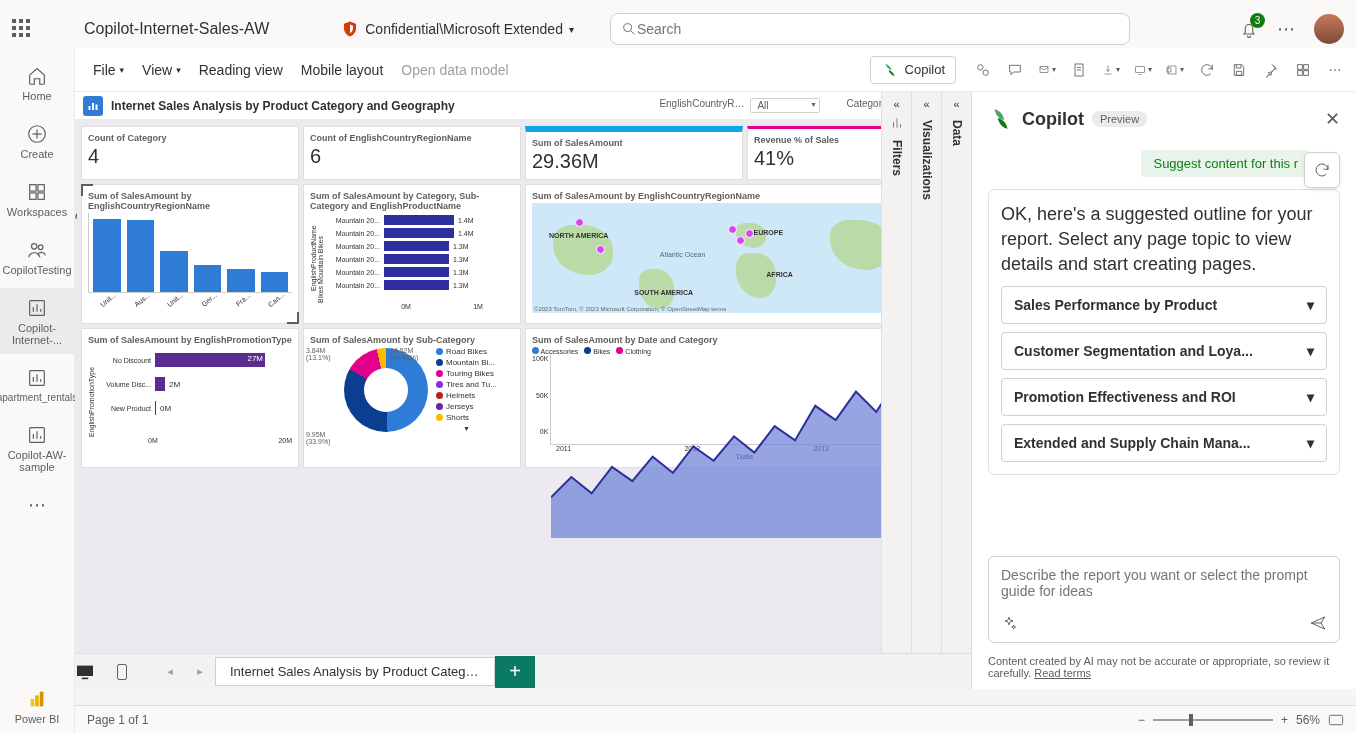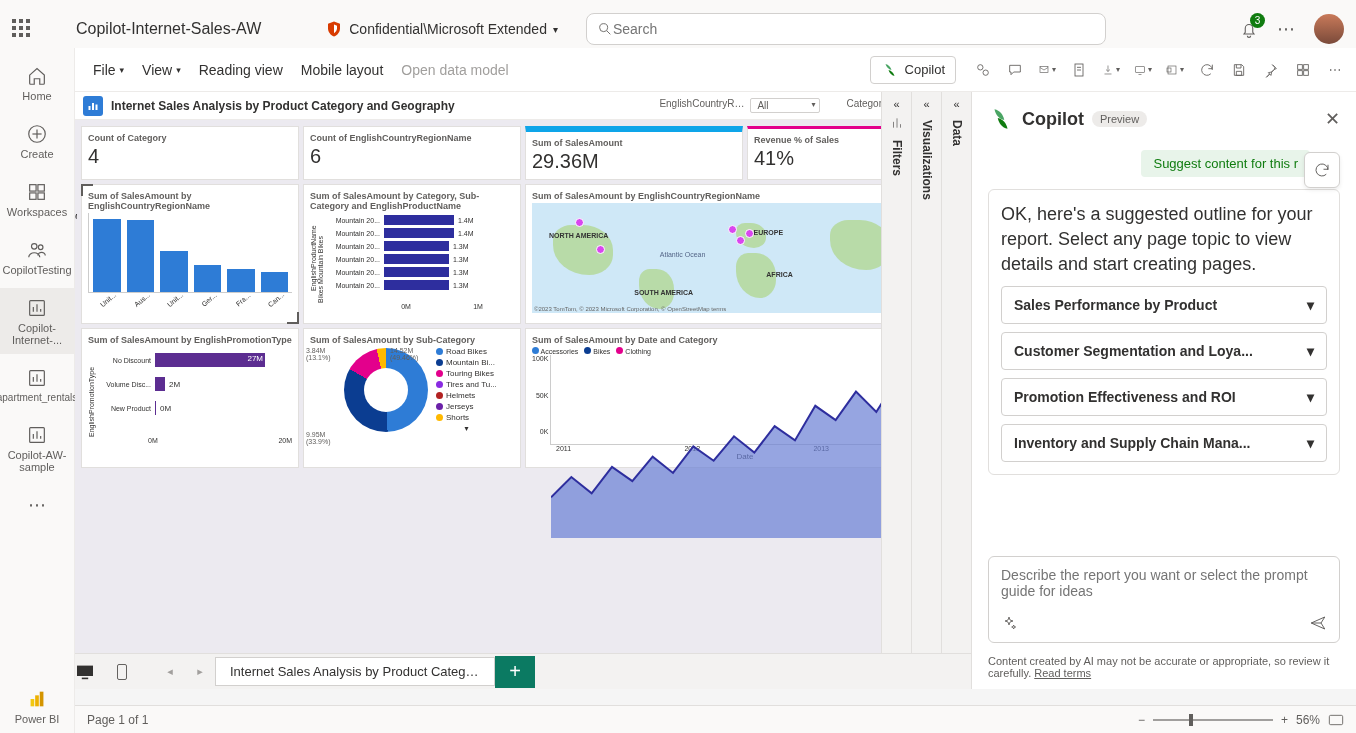--- a/index.html
+++ b/index.html
@@ -1,17 +1,17 @@
 <!DOCTYPE html>
 <html><head>
 <meta charset="utf-8">
 <style>
 *{box-sizing:border-box;margin:0;padding:0;font-family:"Segoe UI",Arial,sans-serif}
 body{background:#f5f5f5;width:1356px;height:733px;overflow:hidden;font-size:13px;color:#323130}
-.top-bar{height:59px;background:#faf9f8;display:flex;align-items:center;padding:0 12px;gap:4px;border-bottom:1px solid #edebe9}
+.top-bar{height:59px;background:#faf9f8;display:flex;align-items:center;padding:0 12px;gap:12px;border-bottom:1px solid #edebe9}
 .app-grid{width:20px;height:20px;display:grid;grid-template-columns:repeat(3,4px);grid-template-rows:repeat(3,4px);gap:3px;cursor:pointer}
 .app-grid span{background:#605e5c;width:4px;height:4px}
 .doc-title{font-size:16px;margin-left:40px}
 .sensitivity{display:flex;align-items:center;gap:6px;margin-left:60px;font-size:14px;cursor:pointer}
 .shield{width:18px;height:18px}
 .search-box{flex:1;max-width:520px;height:32px;background:#fff;border:1px solid #d2d0ce;border-radius:8px;display:flex;align-items:center;padding:0 10px;margin-left:24px}
 .search-box input{border:none;outline:none;flex:1;font-size:14px;background:transparent}
 .top-right{margin-left:auto;display:flex;align-items:center;gap:18px}
 .bell{position:relative}
 .bell-badge{position:absolute;top:-6px;right:-6px;background:#107c10;color:#fff;border-radius:50%;width:15px;height:15px;font-size:10px;display:flex;align-items:center;justify-content:center}
@@ -627,21 +627,21 @@
         </div>
       <div class="cp-suggestion">
           <span>Customer Segmentation and Loya...</span>
           <span>▾</span>
         </div>
       <div class="cp-suggestion">
           <span>Promotion Effectiveness and ROI</span>
           <span>▾</span>
         </div>
       <div class="cp-suggestion">
-          <span>Inventory and Supply Chain Mana...</span>
+          <span>Extended and Supply Chain Mana...</span>
           <span>▾</span>
         </div>
     </div>
   </div>
   <div class="cp-input-area">
     <textarea placeholder="Describe the report you want or select the prompt guide for ideas" style=""></textarea>
     <div class="cp-input-foot">
       <svg width="16" height="16" viewBox="0 0 24 24">
           <path class="ic" d="M12 3l1.5 4.5L18 9l-4.5 1.5L12 15l-1.5-4.5L6 9l4.5-1.5zM19 15l.8 2.2L22 18l-2.2.8L19 21l-.8-2.2L16 18l2.2-.8z"></path>
         </svg>

